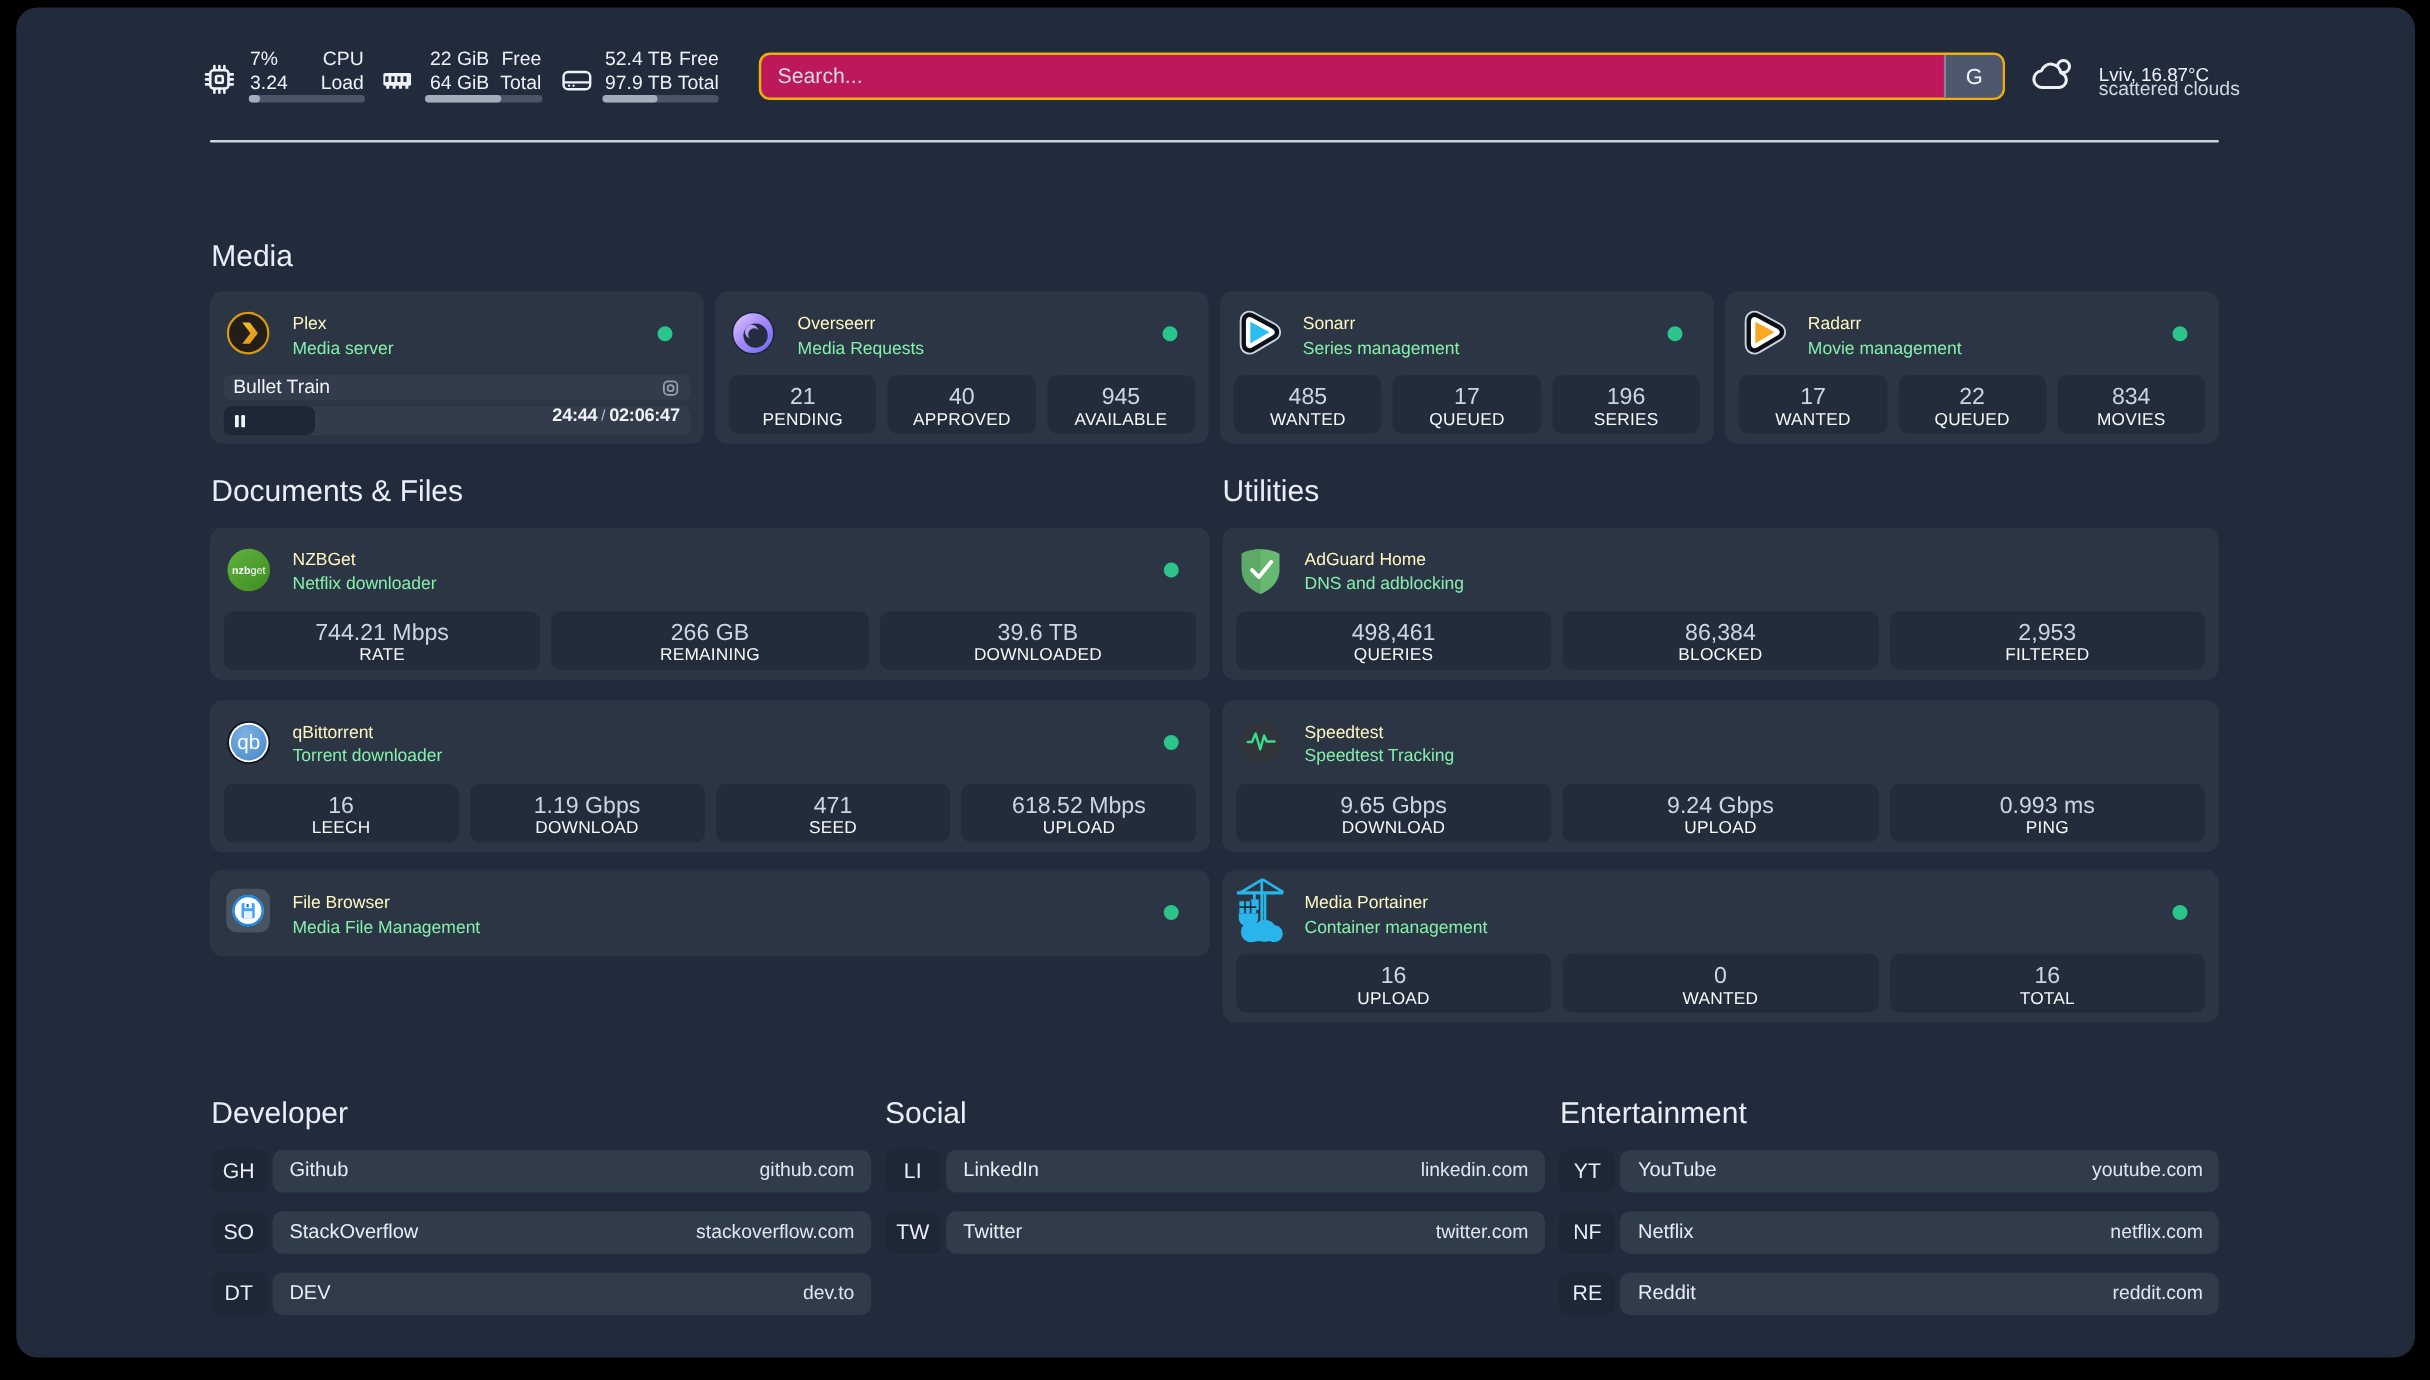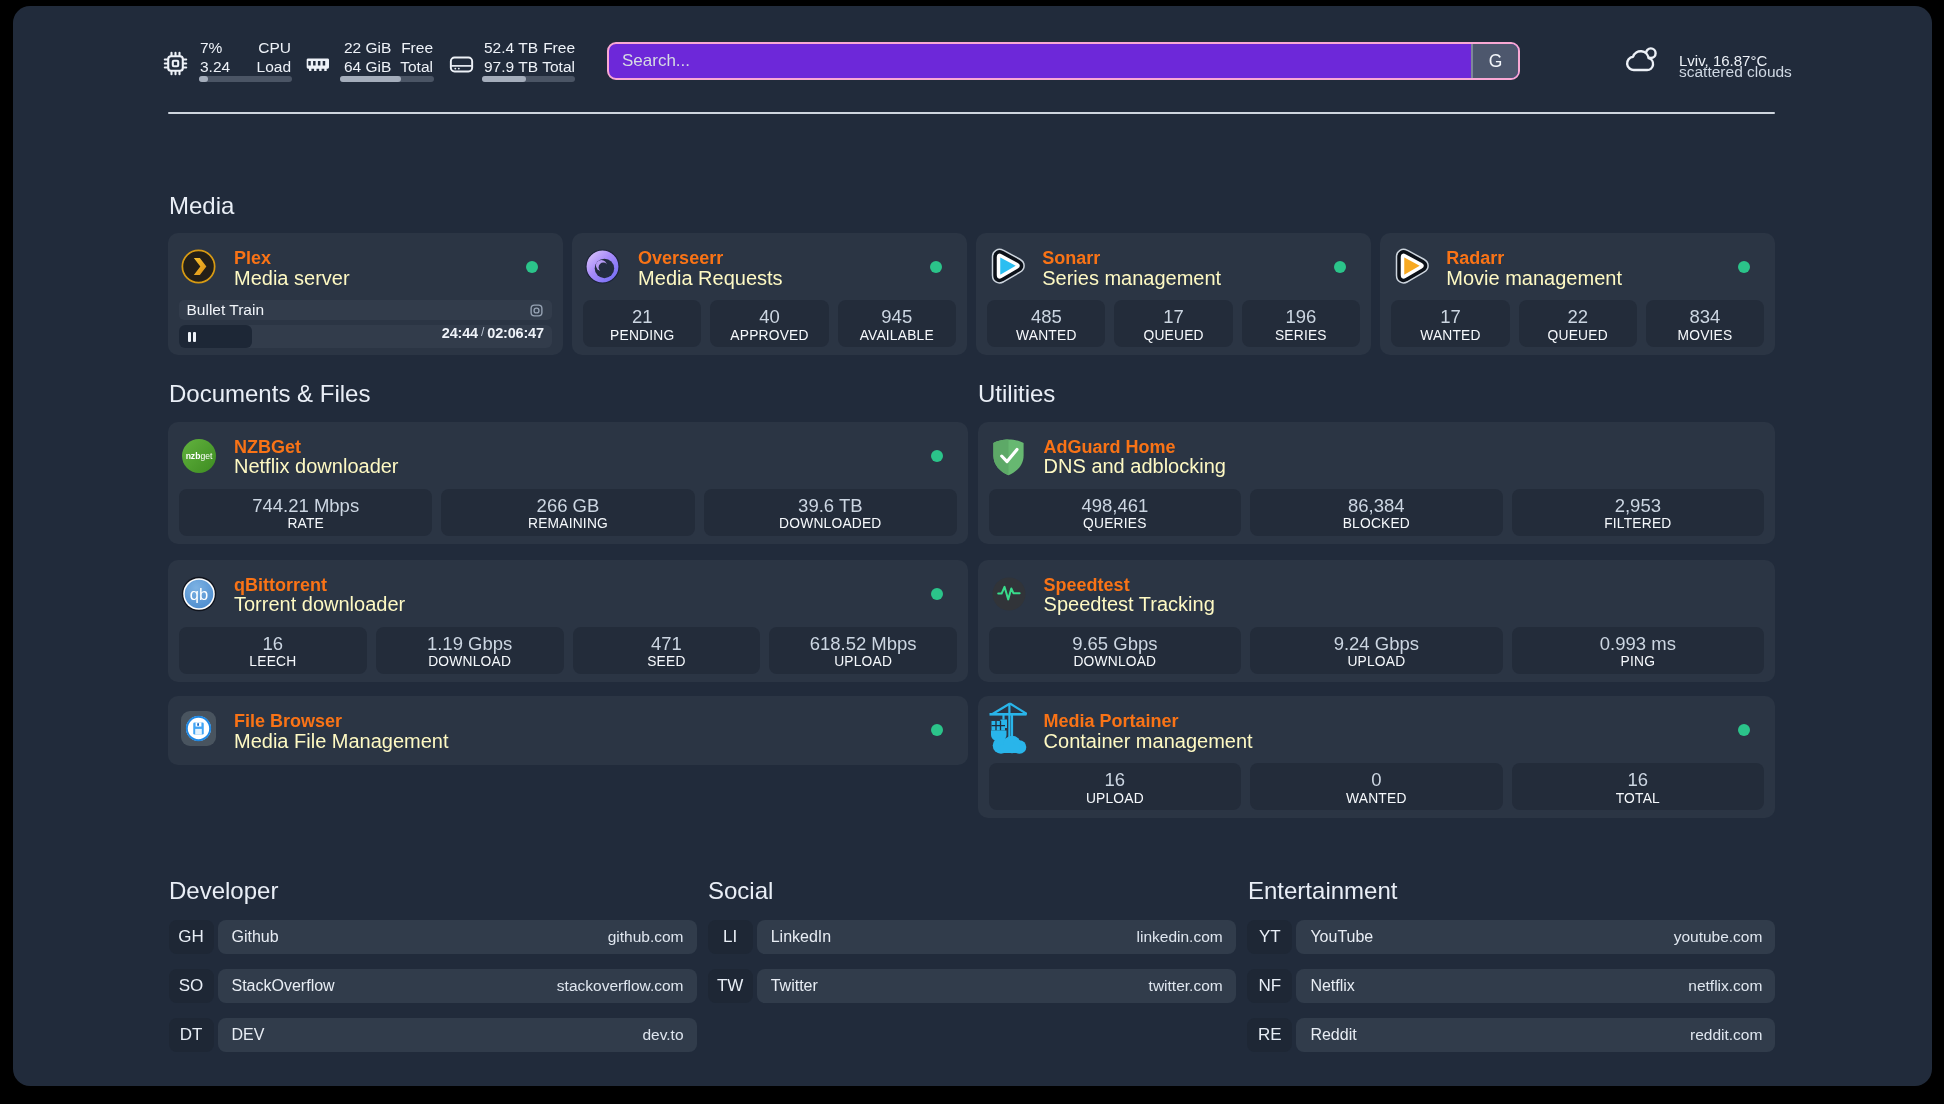--- a/index.html
+++ b/index.html
@@ -1,20 +1,20 @@
 <!DOCTYPE html>
 <html><head><meta charset="utf-8"><style>
 *{margin:0;padding:0;box-sizing:border-box}
 html,body{width:1944px;height:1104px;background:#000;font-family:"Liberation Sans",sans-serif;overflow:hidden}
 #panel{position:absolute;left:13px;top:6px;width:1919px;height:1080px;background:#212b3b;border-radius:17px}
 .abs{position:absolute}
 .card{position:absolute;background:#2b3544;border-radius:10px}
 .icon{position:absolute;left:13px;top:16px}
-.tit{position:absolute;left:66px;top:16px;font-size:18px;line-height:19px;font-weight:700;color:#f97316;white-space:nowrap}
-.sub{position:absolute;left:66px;top:37.5px;font-size:20px;line-height:15px;color:#fef9c3;white-space:nowrap}
+.tit{position:absolute;left:66px;top:16px;font-size:14px;line-height:19px;font-weight:400;color:#fef9c3;white-space:nowrap}
+.sub{position:absolute;left:66px;top:37.5px;font-size:14px;line-height:15px;color:#86efac;white-space:nowrap}
 .dot{position:absolute;width:12px;height:12px;border-radius:50%;background:#2bc48a;top:28px;right:25px}
 .stats{position:absolute;left:11px;right:11px;top:67px;height:47px;display:flex;gap:9px}
 .sb{flex:1;background:#232c3a;border-radius:8px;position:relative}
 .sn{position:absolute;left:0;right:0;top:7px;text-align:center;font-size:18.5px;line-height:19.5px;color:#ccd6e2;white-space:nowrap}
 .sl{position:absolute;left:0;right:0;top:28.8px;text-align:center;font-size:13.8px;line-height:13.8px;font-weight:400;color:#f6f9fc;letter-spacing:.2px;white-space:nowrap}
 .h{position:absolute;font-size:24px;line-height:24px;font-weight:400;color:#e9eef6;white-space:nowrap}
 .tw{position:absolute;top:39px;font-size:15.5px;line-height:18.5px;color:#eef2f8;white-space:nowrap}
 .twr{text-align:right}
 .pbar{position:absolute;top:75.5px;height:6.6px;border-radius:3.3px;background:#4b5565;width:93.5px}
 .pfill{position:absolute;left:0;top:0;bottom:0;border-radius:3.3px;background:#a4adbb}
@@ -48,21 +48,21 @@
 <rect x="2" y="4.5" width="23" height="15" rx="4"></rect>
 <path d="M2.5 13.5h22" stroke-width="1.8"></path>
 <circle cx="6.8" cy="16.4" r="1" fill="#eef2f8" stroke="none"></circle>
 <circle cx="10.6" cy="16.4" r="1" fill="#eef2f8" stroke="none"></circle>
 </svg>
 <div class="tw" style="left:484px">52.4 TB<br>97.9 TB</div>
 <div class="tw twr" style="left:484px;width:91px">Free<br>Total</div>
 <div class="pbar" style="left:481.5px">
     <div class="pfill" style="width:44px"></div>
   </div>
-<div class="abs" style="left:607px;top:42px;width:913px;height:38px;background:#6d28d9;border:2px solid #f9a8d4;border-radius:9px">
+<div class="abs" style="left:607px;top:42px;width:997px;height:38px;background:#be185d;border:2px solid #eab308;border-radius:9px">
 <div class="abs" style="left:13px;top:0;bottom:0;display:flex;align-items:center;font-size:17px;color:#d6dbe3">Search...</div>
 <div class="abs" style="right:0;top:0;bottom:0;width:47px;background:#4d576d;border-left:2px solid #7e8899;border-radius:0 7px 7px 0;display:flex;align-items:center;justify-content:center;font-size:17.5px;color:#f3f6fa">G</div>
 </div>
 <svg class="abs" style="left:1625px;top:43px" width="36" height="30" viewBox="0 0 36 30">
 <g stroke="#edf1f7" stroke-width="2.4" stroke-linecap="round" stroke-linejoin="round">
 <circle cx="25.8" cy="10.2" r="4.8" fill="none"></circle>
 <path d="M9.5 27 h12.5 a6 6 0 0 0 1.6 -11.8 a8 8 0 0 0 -15.5 -1.5 a6.6 6.6 0 0 0 1.4 13.3 z" fill="#212b3b"></path>
 </g>
 </svg>
 <div class="tw" style="left:1679px;top:52px;font-size:15px">Lviv, 16.87°C</div>

